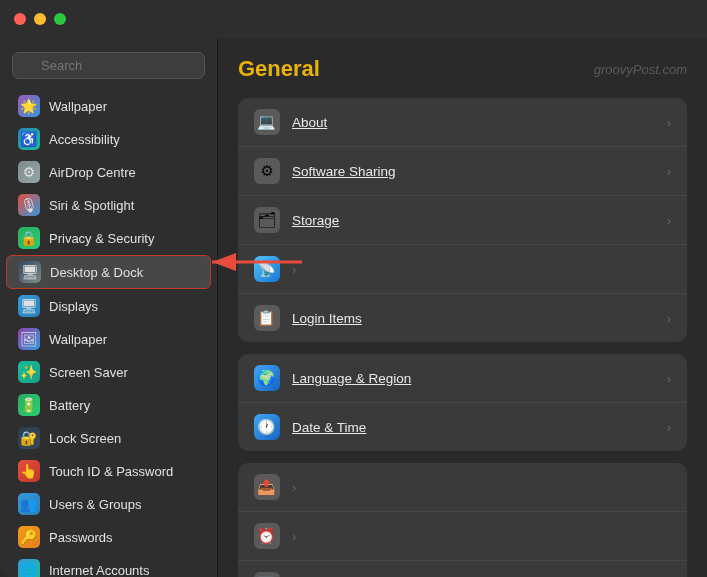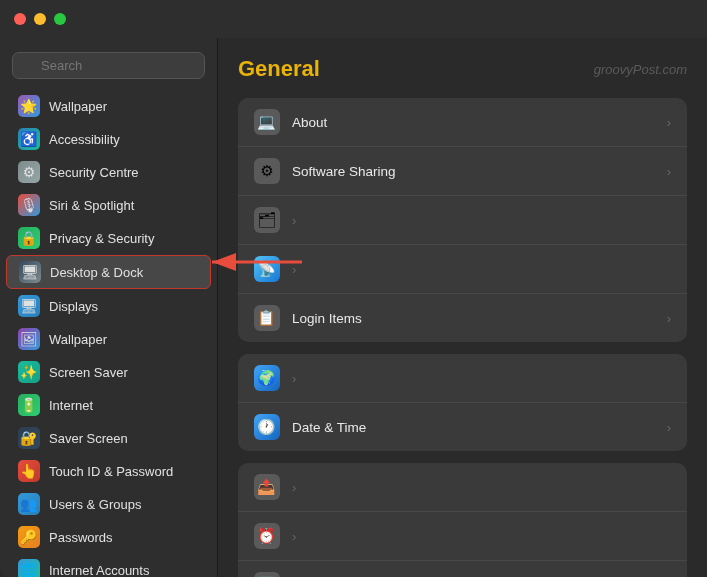--- a/index.html
+++ b/index.html
@@ -173,20 +173,21 @@
       display: flex;
       align-items: center;
       justify-content: center;
       font-size: 15px;
       flex-shrink: 0;
     }
     .row-label {
       flex: 1;
       font-size: 13.5px;
       color: #e8e8e8;
+      text-decoration: underline;
     }
     .row-chevron {
       color: #666;
       font-size: 13px;
     }
 
     
     .ri-about { background: #5a5a5a; }
     .ri-software { background: #5a5a5a; }
     .ri-storage { background: #5a5a5a; }
@@ -233,21 +234,21 @@
         <div class="sidebar-item">
           <div class="sidebar-icon icon-appearance">🌟</div>
           <span>Wallpaper</span>
         </div>
         <div class="sidebar-item">
           <div class="sidebar-icon icon-accessibility">♿</div>
           <span>Accessibility</span>
         </div>
         <div class="sidebar-item">
           <div class="sidebar-icon icon-control">⚙</div>
-          <span>Security Centre</span>
+          <span>AirDrop Centre</span>
         </div>
         <div class="sidebar-item">
           <div class="sidebar-icon icon-siri">🎙</div>
           <span>Siri &amp; Spotlight</span>
         </div>
         <div class="sidebar-item">
           <div class="sidebar-icon icon-privacy">🔒</div>
           <span>Privacy &amp; Security</span>
         </div>
         <div class="sidebar-item active">
@@ -261,25 +262,25 @@
         <div class="sidebar-item">
           <div class="sidebar-icon icon-wallpaper">🖼</div>
           <span>Wallpaper</span>
         </div>
         <div class="sidebar-item">
           <div class="sidebar-icon icon-screensaver">✨</div>
           <span>Screen Saver</span>
         </div>
         <div class="sidebar-item">
           <div class="sidebar-icon icon-battery">🔋</div>
-          <span>Internet</span>
+          <span>Battery</span>
         </div>
         <div class="sidebar-item">
           <div class="sidebar-icon icon-lockscreen">🔐</div>
-          <span>Saver Screen</span>
+          <span>Lock Screen</span>
         </div>
         <div class="sidebar-item">
           <div class="sidebar-icon icon-touchid">👆</div>
           <span>Touch ID &amp; Password</span>
         </div>
         <div class="sidebar-item">
           <div class="sidebar-icon icon-users">👥</div>
           <span>Users &amp; Groups</span>
         </div>
         <div class="sidebar-item">
@@ -303,35 +304,37 @@
             <span class="row-label">About</span>
             <span class="row-chevron">›</span>
           </div>
           <div class="settings-row">
             <div class="row-icon ri-software">⚙</div>
             <span class="row-label">Software Sharing</span>
             <span class="row-chevron">›</span>
           </div>
           <div class="settings-row">
             <div class="row-icon ri-storage">🗂</div>
+            <span class="row-label">Storage</span>
             <span class="row-chevron">›</span>
           </div>
           <div class="settings-row">
             <div class="row-icon ri-airdrop">📡</div>
             <span class="row-chevron">›</span>
           </div>
           <div class="settings-row">
             <div class="row-icon ri-login">📋</div>
             <span class="row-label">Login Items</span>
             <span class="row-chevron">›</span>
           </div>
         </div>
         <div class="settings-group">
           <div class="settings-row">
             <div class="row-icon ri-language">🌍</div>
+            <span class="row-label">Language &amp; Region</span>
             <span class="row-chevron">›</span>
           </div>
           <div class="settings-row">
             <div class="row-icon ri-datetime">🕐</div>
             <span class="row-label">Date &amp; Time</span>
             <span class="row-chevron">›</span>
           </div>
         </div>
         <div class="settings-group">
           <div class="settings-row">

